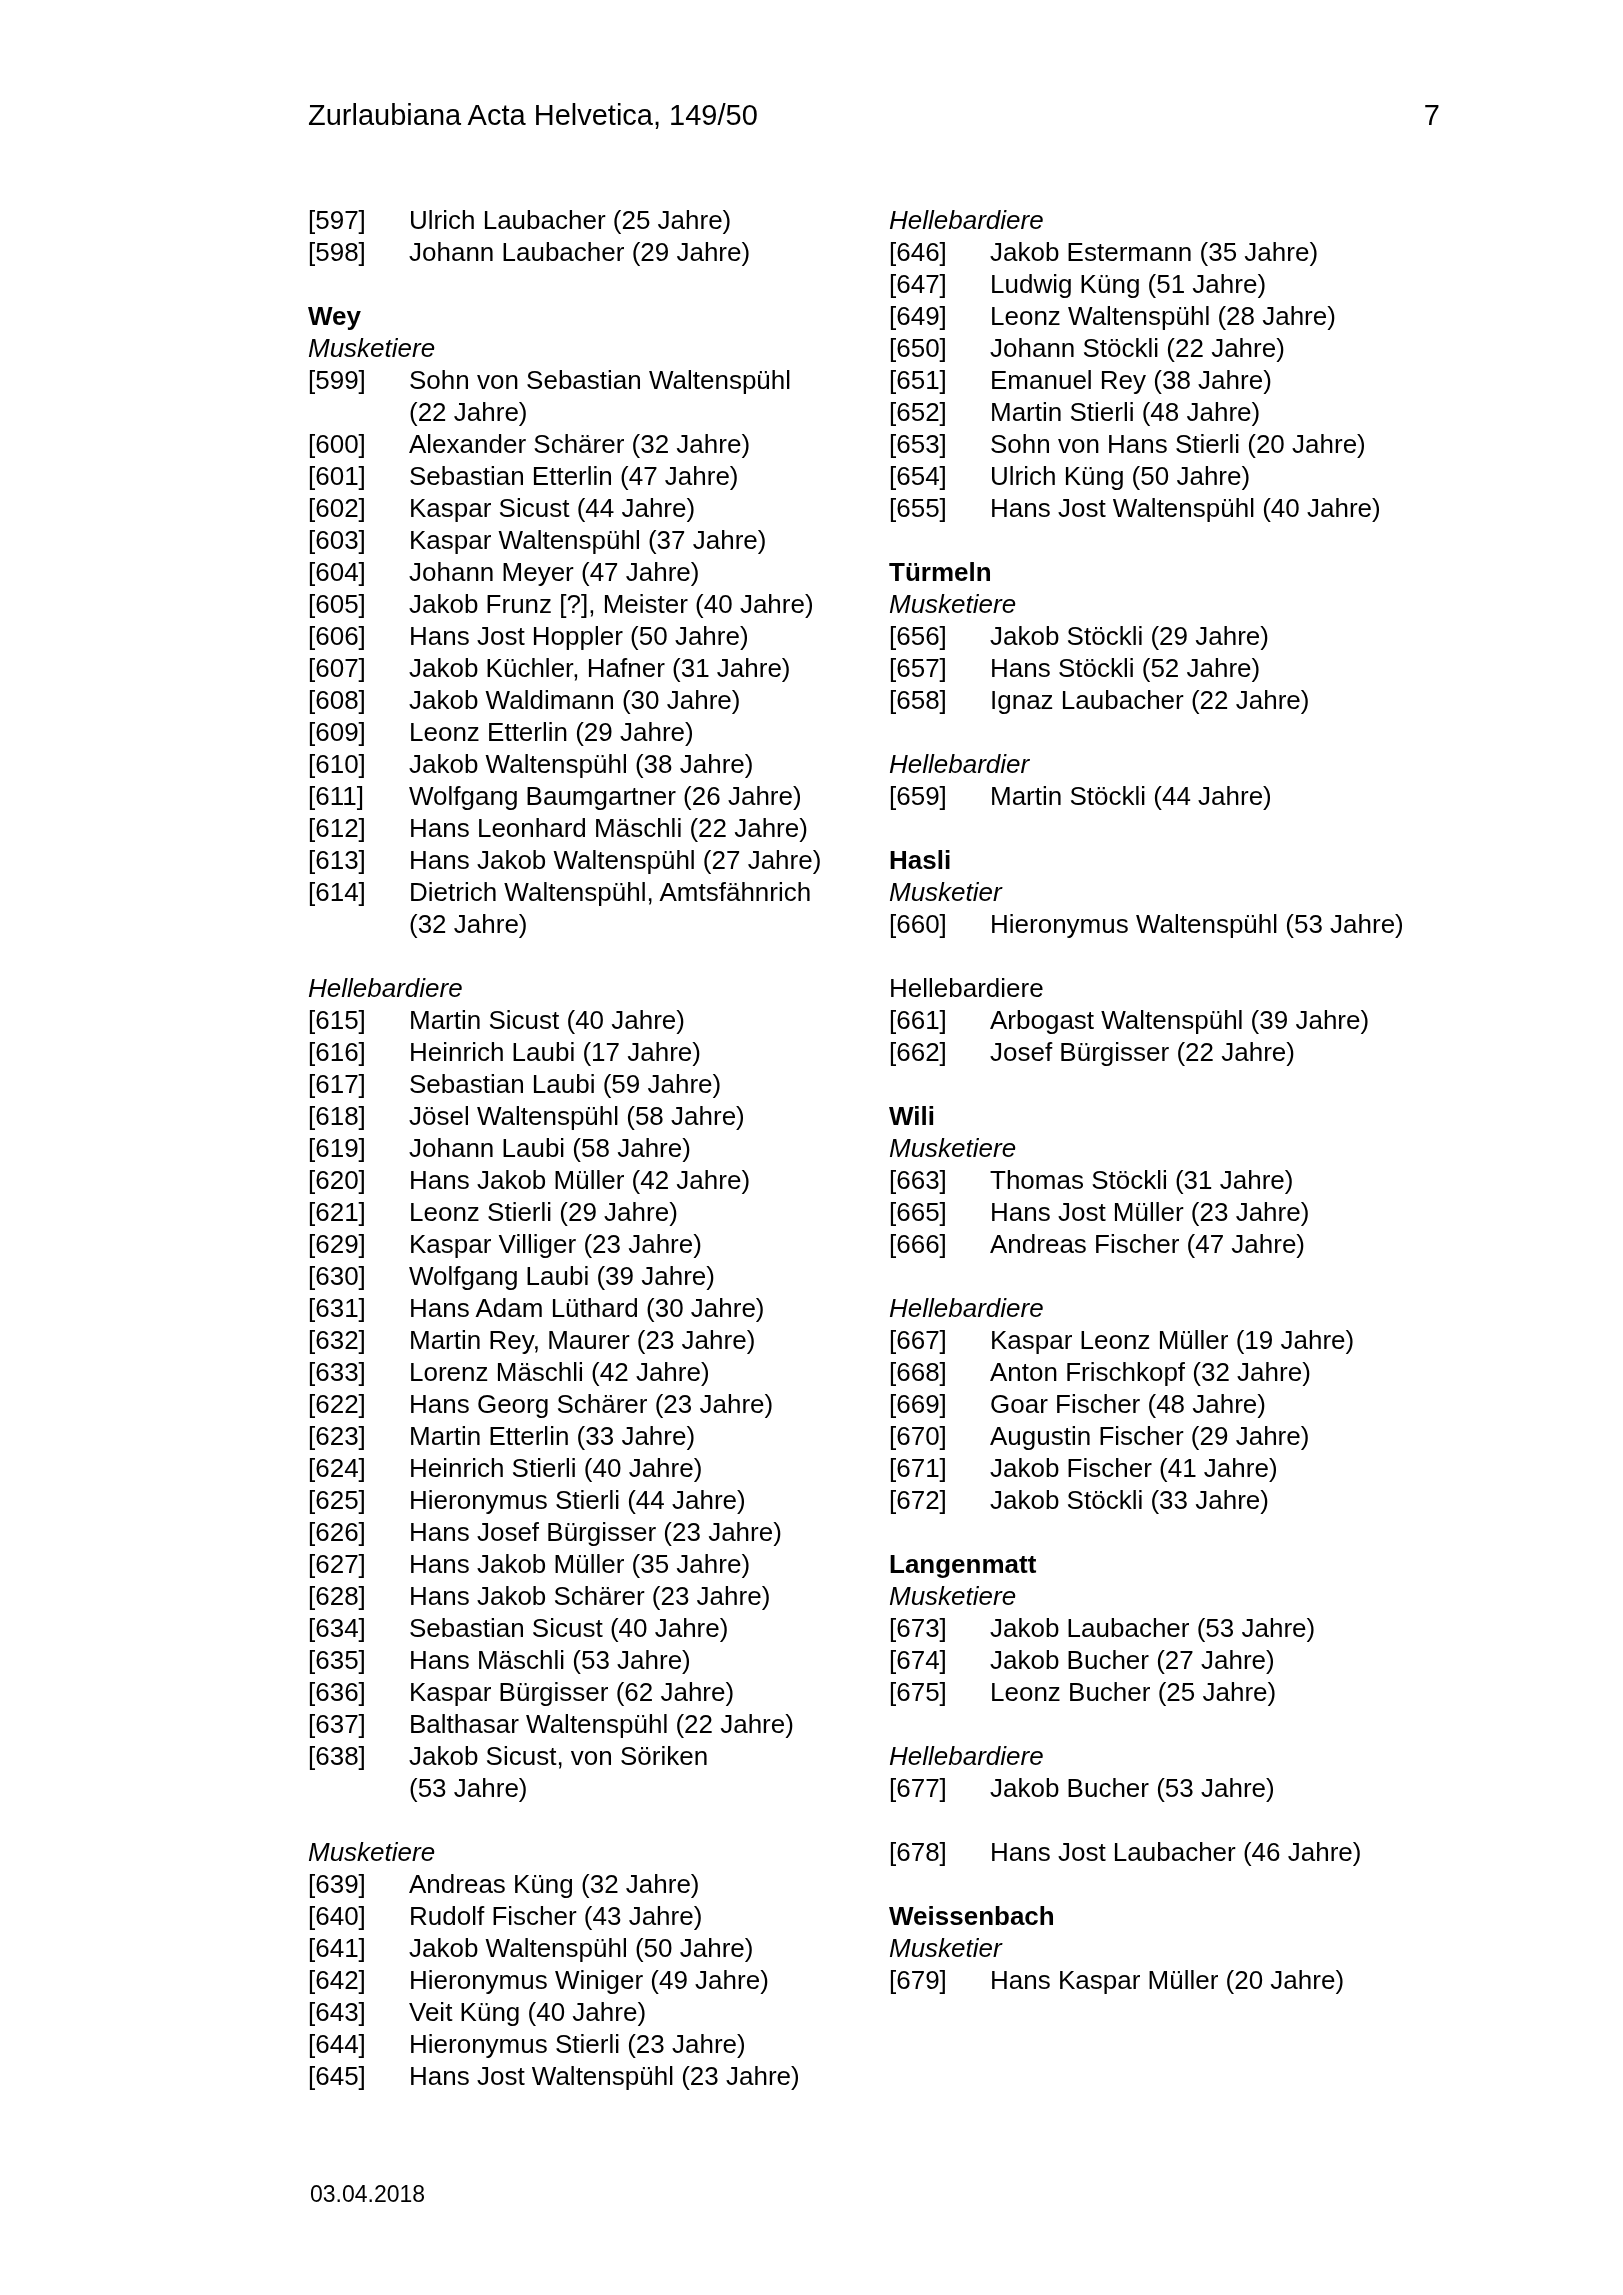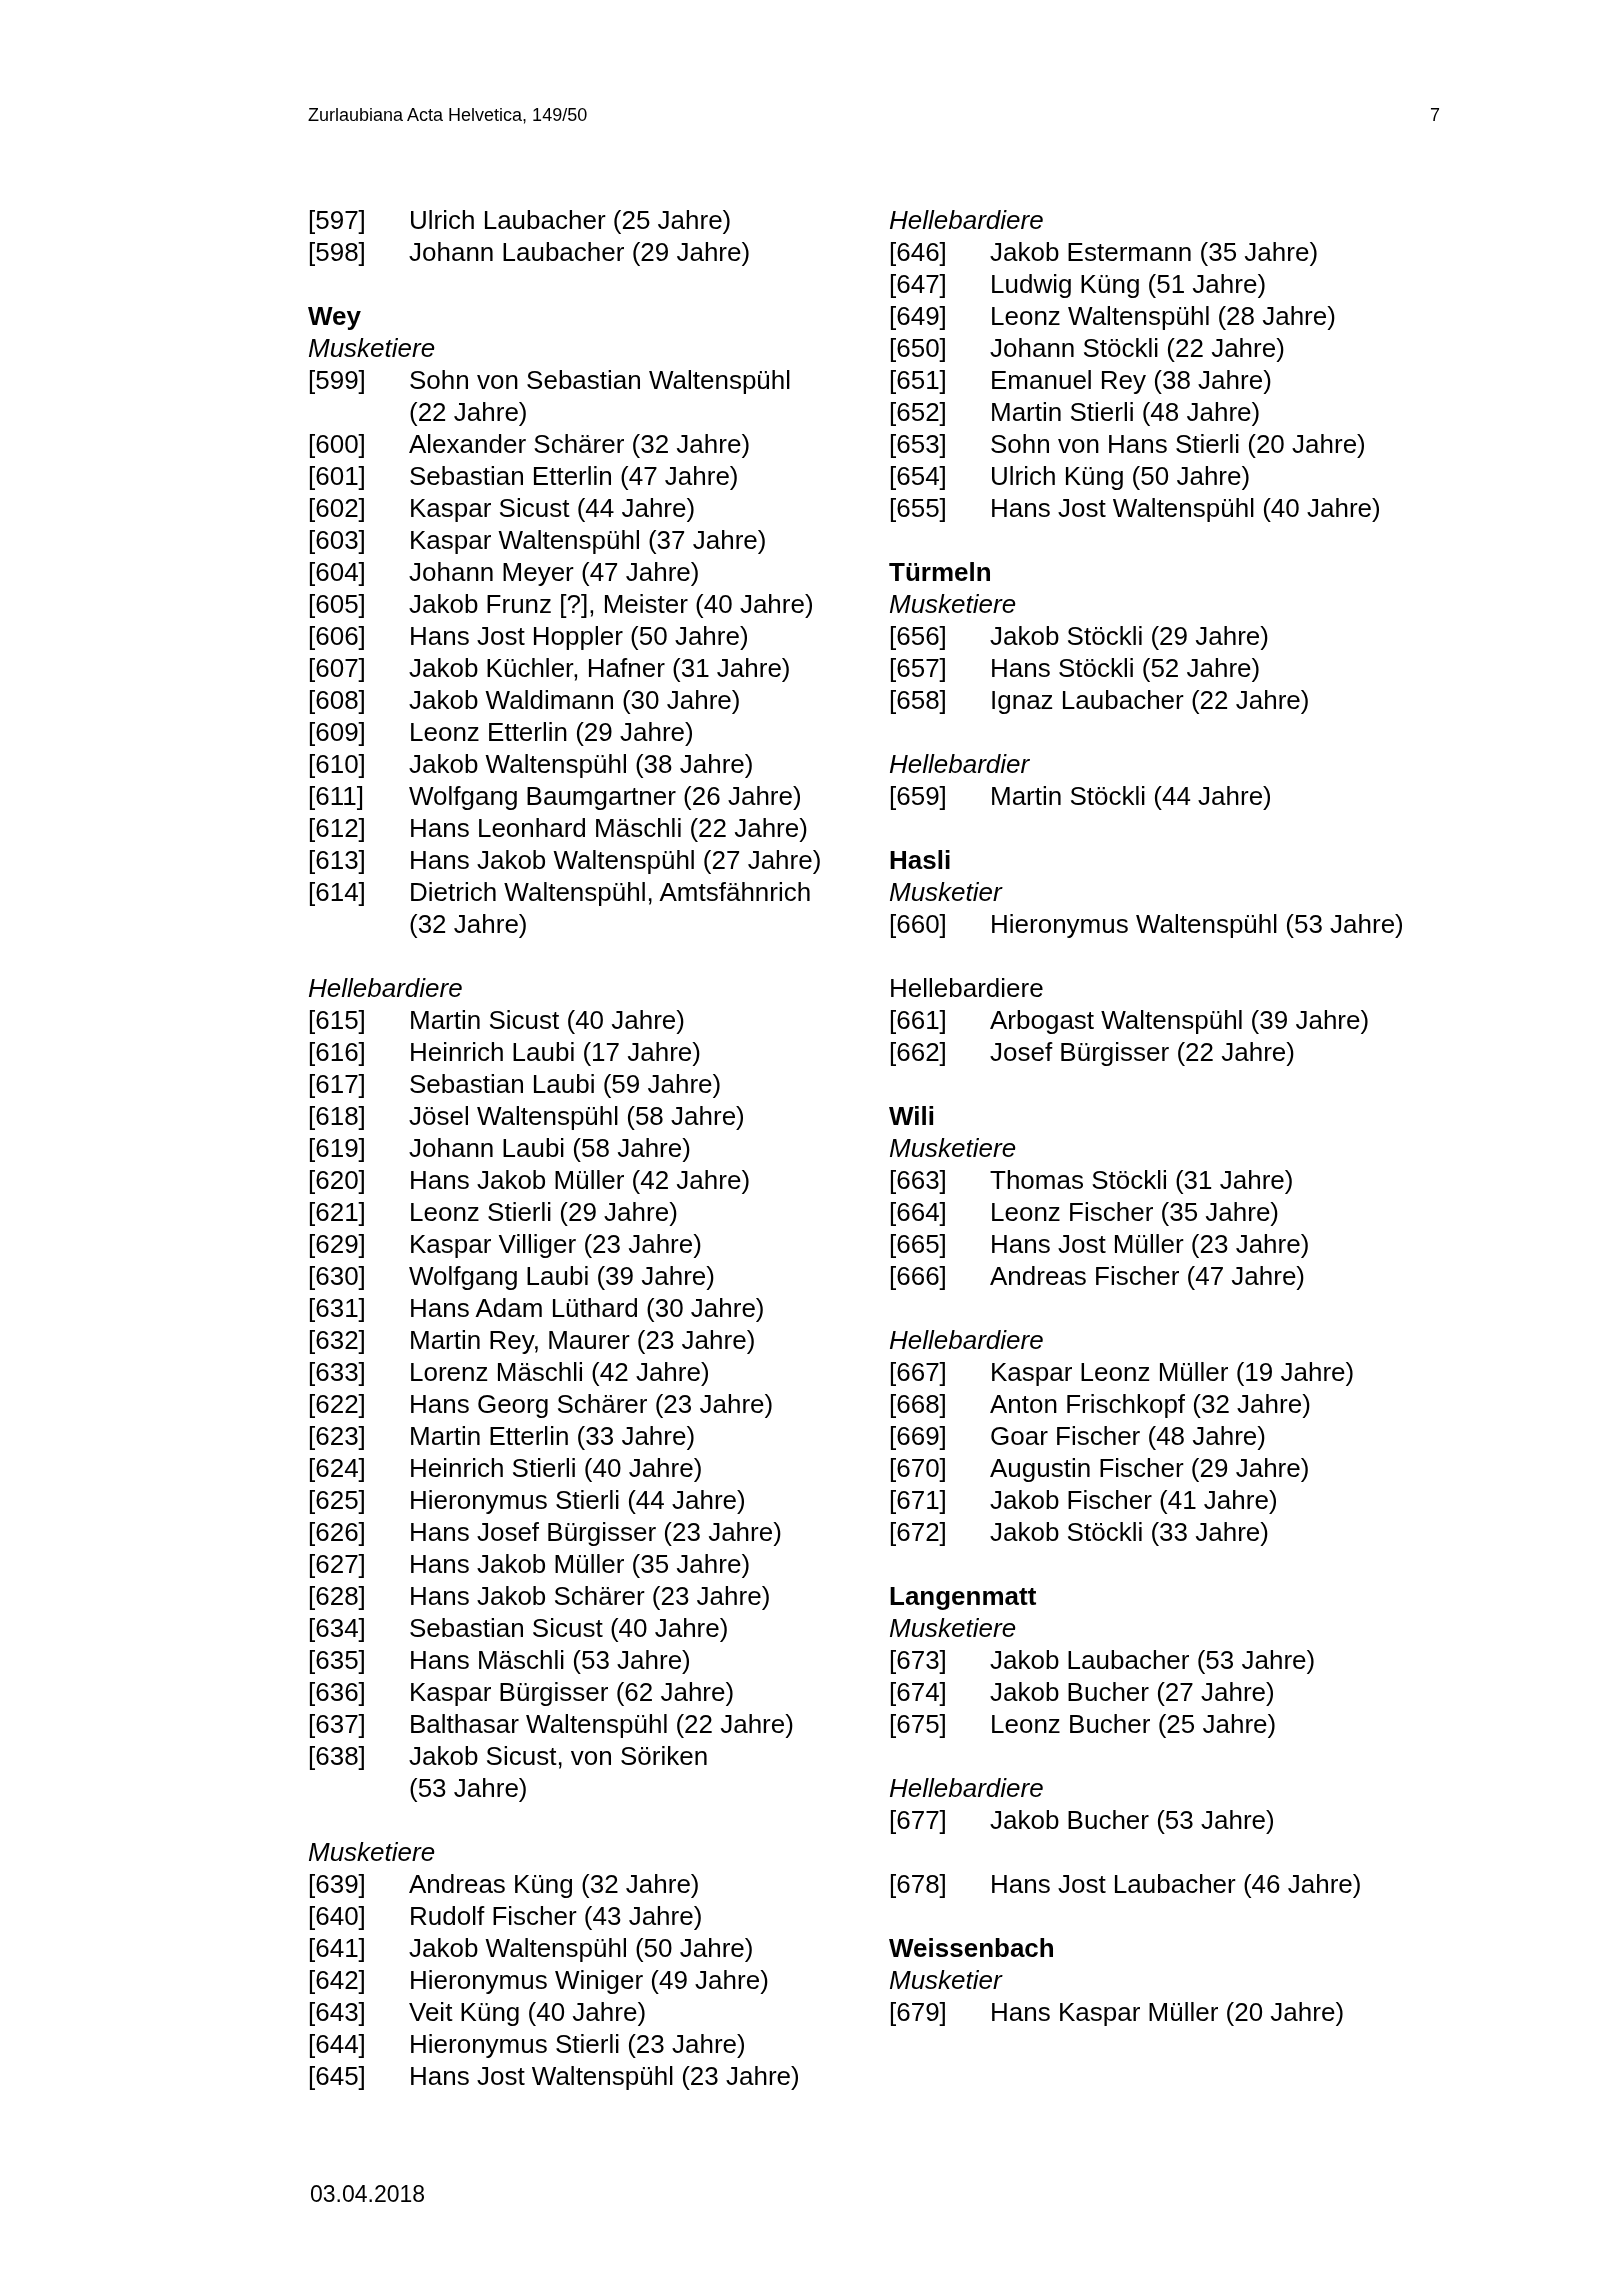--- a/index.html
+++ b/index.html
@@ -13,21 +13,21 @@
     font-family: "Liberation Sans", sans-serif;
     overflow: hidden;
   }
   .page-header {
     position: absolute;
     left: 308px;
     top: 99px;
     width: 1132px;
     display: flex;
     justify-content: space-between;
-    font-size: 18px;
+    font-size: 29px;
     line-height: 32px;
   }
   .columns {
     position: absolute;
     left: 308px;
     top: 204px;
     display: flex;
     font-size: 26px;
   }
   .col { display: block; }
@@ -359,24 +359,20 @@
           <span class="txt">Josef Bürgisser (22 Jahre)</span>
         </div>
         <div class="line gap"></div>
         <div class="line heading">Wili</div>
         <div class="line label">Musketiere</div>
         <div class="line entry">
           <span class="num">[663]</span>
           <span class="txt">Thomas Stöckli (31 Jahre)</span>
         </div>
         <div class="line entry">
-          <span class="num">[664]</span>
-          <span class="txt">Leonz Fischer (35 Jahre)</span>
-        </div>
-        <div class="line entry">
           <span class="num">[665]</span>
           <span class="txt">Hans Jost Müller (23 Jahre)</span>
         </div>
         <div class="line entry">
           <span class="num">[666]</span>
           <span class="txt">Andreas Fischer (47 Jahre)</span>
         </div>
         <div class="line gap"></div>
         <div class="line label">Hellebardiere</div>
         <div class="line entry">

